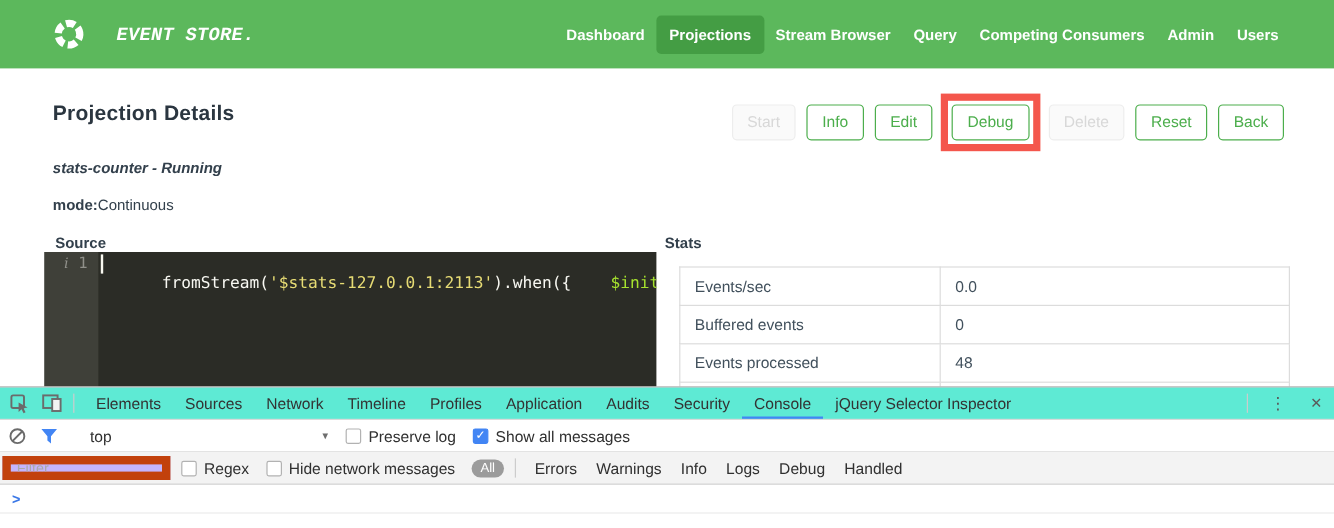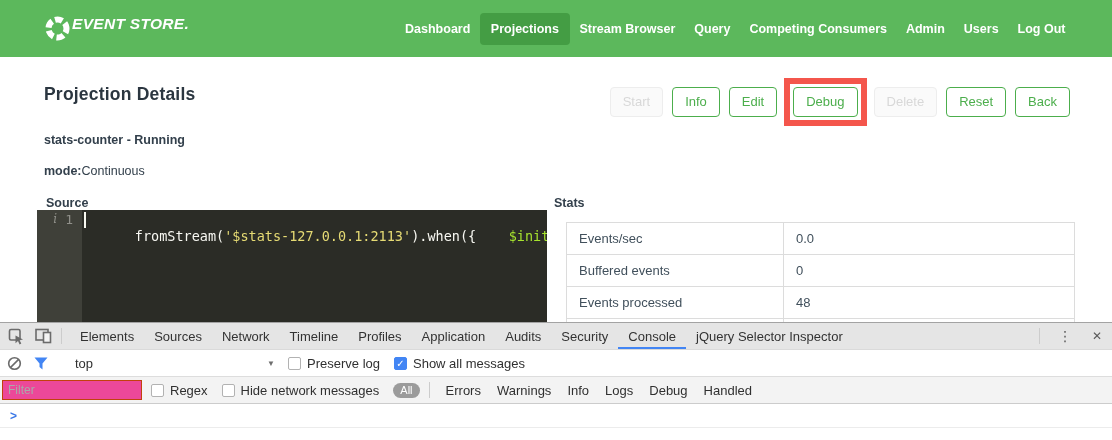--- a/index.html
+++ b/index.html
@@ -7,21 +7,21 @@
   #screen {
     position: relative; width: 1112px; height: 440px; overflow: hidden;
     font-family: "Liberation Sans", sans-serif; background: #fff;
   }
 
   
   .navbar {
     height: 57px; background: #5cb85c; display: flex; align-items: center;
     padding: 0 37px 0 44px;
   }
-  .brand { display: flex; align-items: flex-start; gap: 1px; }
+  .brand { display: flex; align-items: center; gap: 26px; font-family: Liberation Mono, monospace; }
   .brand-text {
     color: #fff; font-size: 15.5px; font-weight: bold; font-style: italic;
     letter-spacing: .3px;
   }
   .nav { margin-left: auto; display: flex; align-items: center; }
   .nav-item {
     color: #fff; font-size: 12.5px; font-weight: bold; padding: 9px 9.5px;
     border-radius: 4px; cursor: pointer; white-space: nowrap;
   }
   .nav-item.active { background: #449d44; padding: 9px 11px; }
@@ -41,21 +41,21 @@
     border-radius: 4px; cursor: pointer; line-height: 1.1;
   }
   .btn.disabled { border-color: #ededed; color: #d8d8d8; background: #fafafa; }
   .debug-highlight {
     border: 6px solid #f4564c; padding: 3px; margin: 0 -2px;
     display: inline-flex;
   }
 
   .proj-status {
     position: absolute; left: 44px; top: 133px; font-size: 12.5px;
-    font-weight: bold; color: #33404c;
+    font-weight: bold; color: #33404c; font-style: italic;
   }
   .proj-mode {
     position: absolute; left: 44px; top: 164px; font-size: 12.5px; color: #33404c;
   }
   .proj-mode b { font-weight: bold; }
 
   .section-label {
     position: absolute; top: 196px; font-size: 12.5px; font-weight: bold;
     color: #33404c;
   }
@@ -89,21 +89,21 @@
   }
   .stats-table td { border: 1px solid #dcdcdc; height: 32px; padding-left: 12px; }
   .stats-table td.k { width: 217px; }
 
   
   .devtools {
     position: absolute; left: 0; top: 322px; width: 1112px; height: 118px;
     background: #fff; border-top: 1px solid #a3a3a3; font-size: 13px; color: #303030;
   }
   .dt-tabbar {
-    height: 27px; background: #e5e5e5; border-bottom: 1px solid #dadada;
+    height: 27px; background: #5eead4; border-bottom: 1px solid #dadada;
     display: flex; align-items: center; padding-left: 8px;
   }
   .dt-icon-btn { display: flex; align-items: center; cursor: pointer; }
   .vsep { width: 1px; height: 16px; background: #ccc; flex: none; }
   .dt-tabbar .vsep { margin: 0 8px; }
   .dt-tab {
     padding: 0 10px; height: 26px; display: flex; align-items: center;
     color: #333; cursor: pointer; white-space: nowrap;
   }
   .dt-tab.selected { box-shadow: inset 0 -2px 0 #4285f4; }
@@ -127,21 +127,21 @@
     display: flex; align-items: center; justify-content: center;
   }
   .checkbox.checked { background: #4285f4; border-color: #4285f4; color: #fff; font-size: 10px; }
   .cb-label { margin-right: 14px; cursor: pointer; white-space: nowrap; }
 
   .dt-filterbar {
     height: 27px; background: #f3f3f3; border-bottom: 1px solid #ccc;
     display: flex; align-items: center; padding-left: 2px;
   }
   .filter-input {
-    width: 140px; height: 20px; border: 1px solid #c2410c; background: #ec4899;
+    width: 140px; height: 20px; border: 7px solid #c2410c; background: #c4b5fd;
     font-size: 12px; font-family: inherit; padding: 0 5px; color: #333;
     margin-right: 9px;
   }
   .filter-input::placeholder { color: #aaa; }
   .pill {
     background: #9b9b9b; color: #fff; border-radius: 8px; padding: 1px 7px 2px;
     font-size: 11px; margin-right: 9px; cursor: pointer;
   }
   .level { margin-left: 16px; cursor: pointer; white-space: nowrap; }
 
@@ -164,21 +164,20 @@
       <span class="brand-text">EVENT STORE.</span>
     </div>
     <nav class="nav">
       <span class="nav-item">Dashboard</span>
       <span class="nav-item active">Projections</span>
       <span class="nav-item">Stream Browser</span>
       <span class="nav-item">Query</span>
       <span class="nav-item">Competing Consumers</span>
       <span class="nav-item">Admin</span>
       <span class="nav-item">Users</span>
-      <span class="nav-item">Log Out</span>
     </nav>
   </header>
 
   <h1 class="page-title">Projection Details</h1>
 
   <div class="actions">
     <button class="btn disabled">Start</button>
     <button class="btn">Info</button>
     <button class="btn">Edit</button>
     <span class="debug-highlight">

